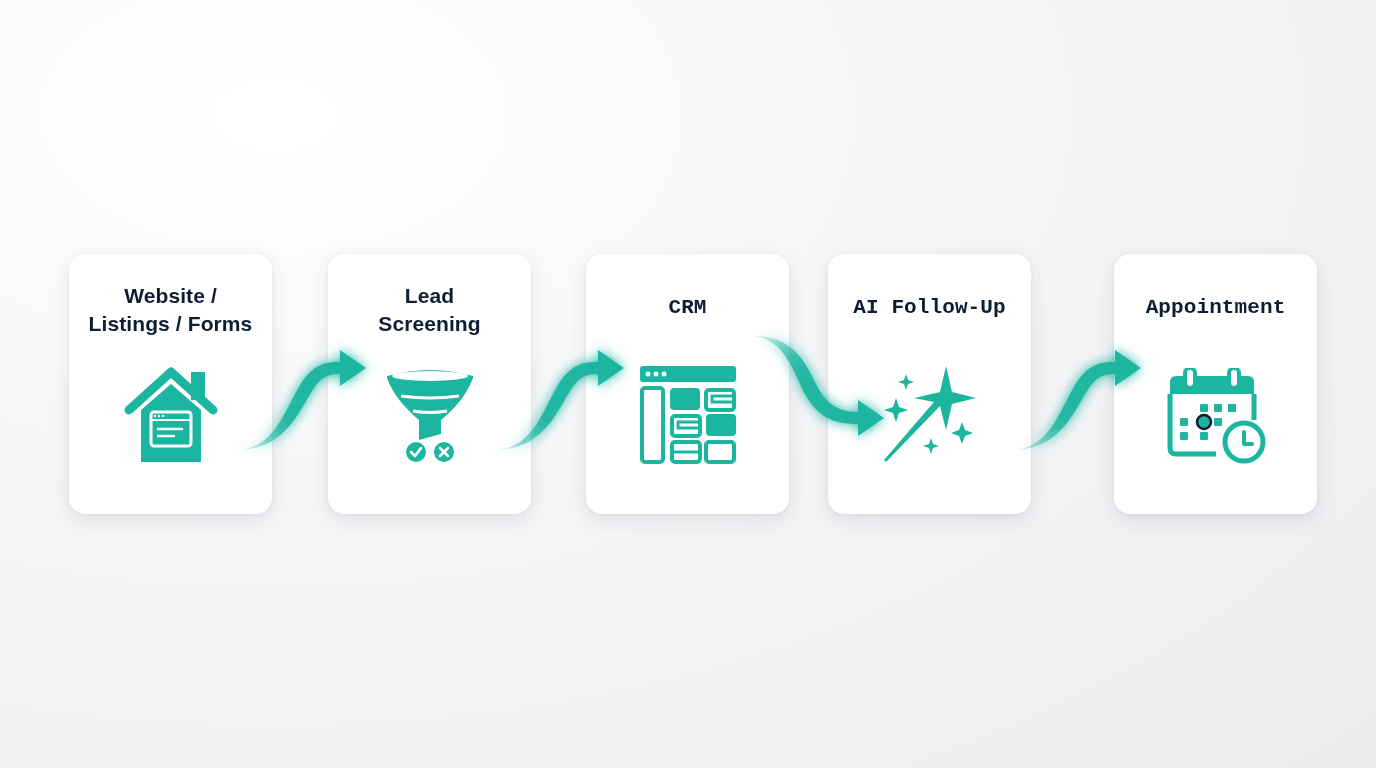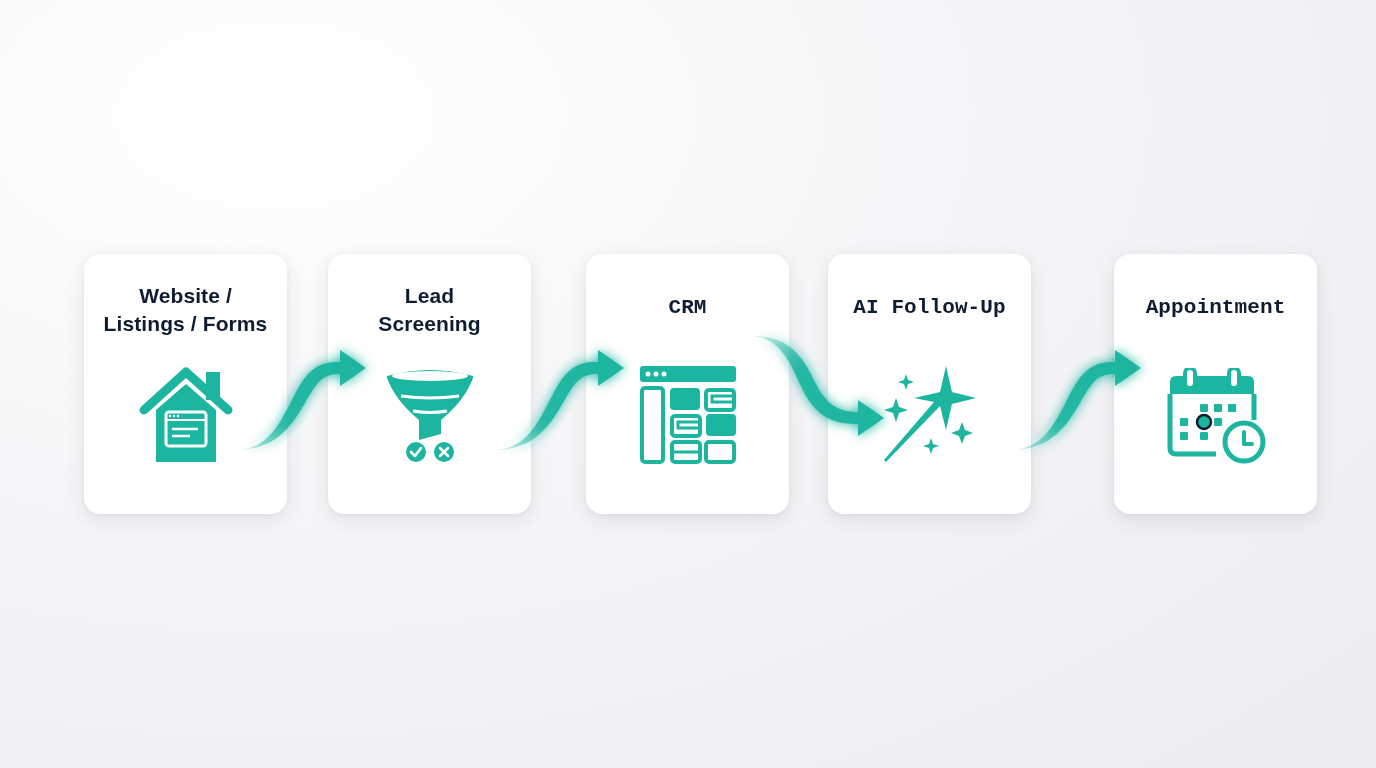--- a/index.html
+++ b/index.html
@@ -42,21 +42,21 @@
       <stop offset="1" stop-color="#1bb5a0"></stop>
     </linearGradient>
     <linearGradient id="arrowGradDown" x1="0" y1="0" x2="1" y2="1">
       <stop offset="0" stop-color="#1bb5a0" stop-opacity="0.15"></stop>
       <stop offset="0.35" stop-color="#1bb5a0" stop-opacity="0.9"></stop>
       <stop offset="1" stop-color="#1bb5a0"></stop>
     </linearGradient>
   </defs>
 </svg>
 
-<div class="card" style="left:84px;">
+<div class="card" style="left:69px;">
   <div class="card-title">Website /
 Listings / Forms</div>
   <div class="card-icon" style="top:110px;">
     <svg width="104" height="100" viewBox="0 0 104 100">
       <rect x="72" y="8" width="14" height="28" fill="#1bb5a0"></rect>
       <path d="M10 46 L52 8 L94 46" fill="none" stroke="#1bb5a0" stroke-width="9" stroke-linejoin="round" stroke-linecap="round"></path>
       <path d="M22 46 L52 20 L82 46 L82 98 L22 98 Z" fill="#1bb5a0"></path>
       <rect x="32" y="48" width="40" height="34" rx="3" fill="none" stroke="#fff" stroke-width="3"></rect>
       <line x1="32" y1="56" x2="72" y2="56" stroke="#fff" stroke-width="2"></line>
       <circle cx="36" cy="52" r="1.2" fill="#fff"></circle>

